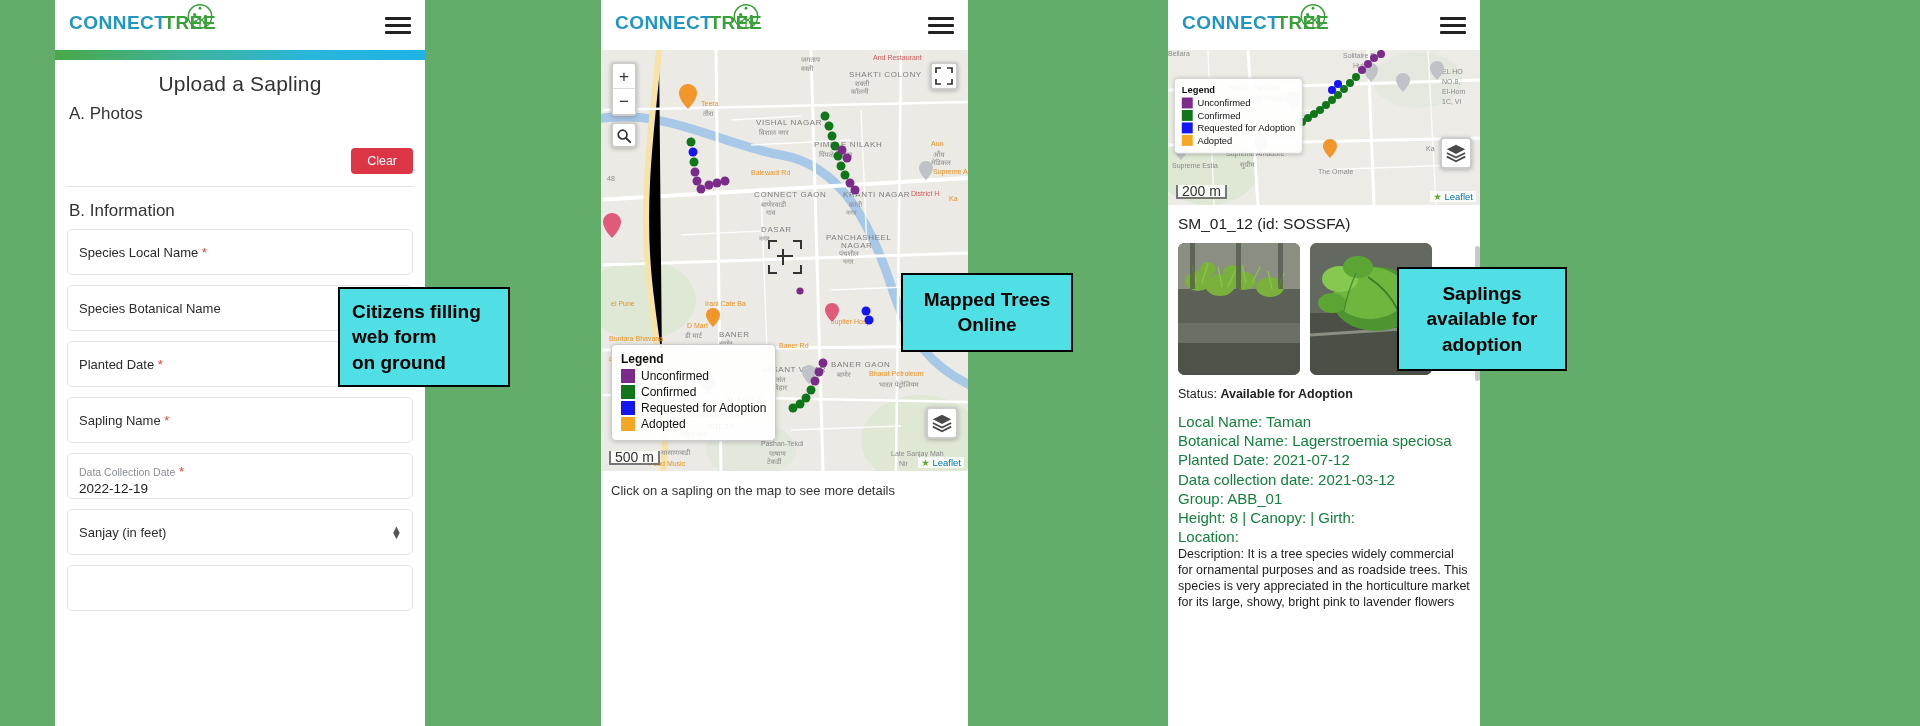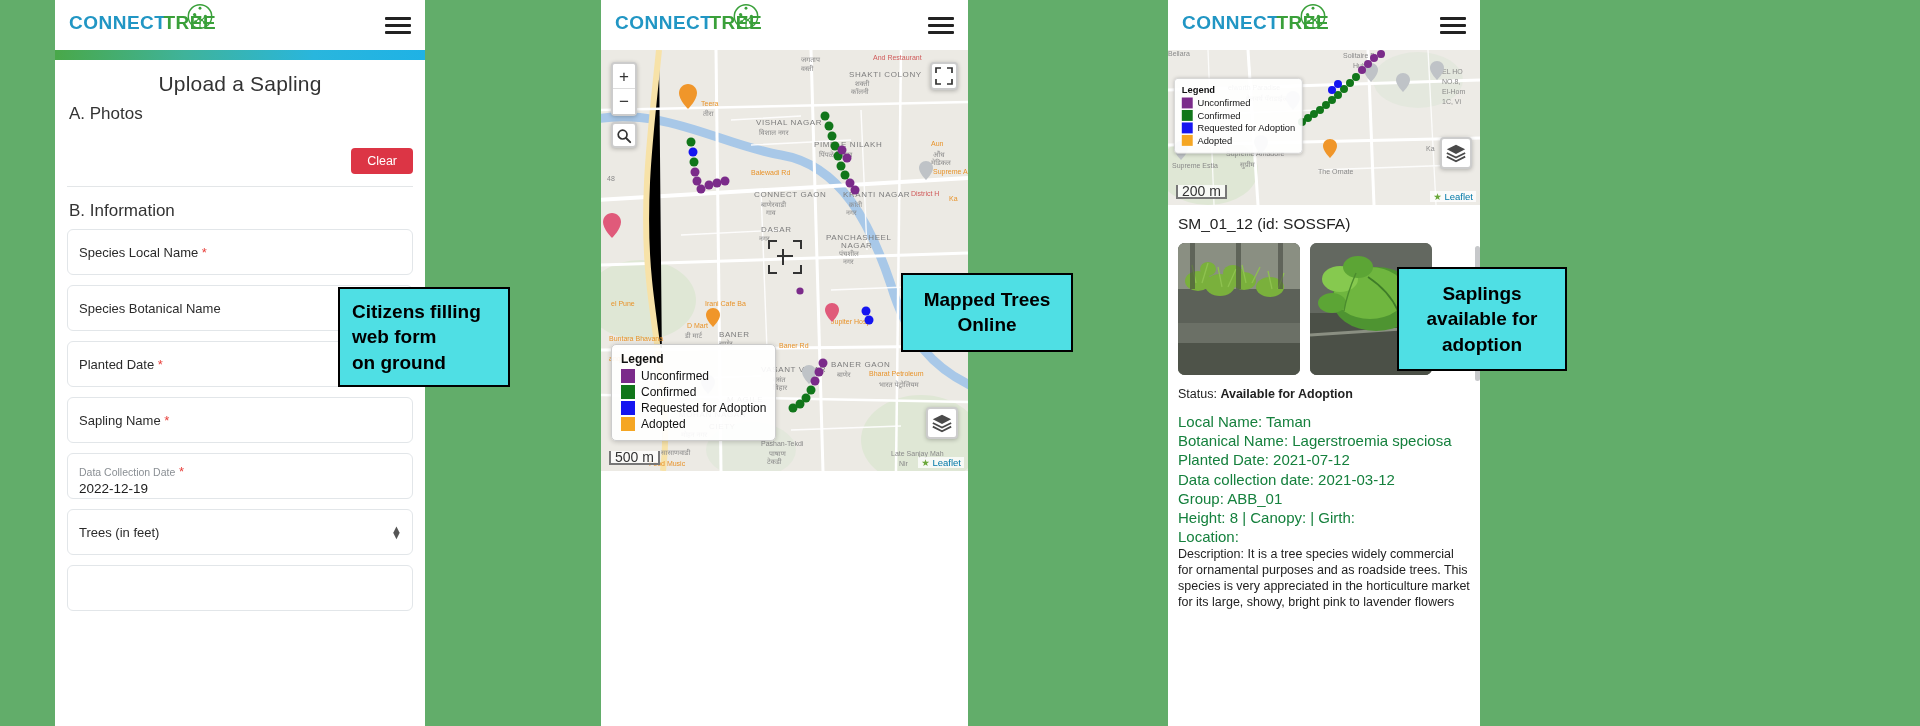--- a/index.html
+++ b/index.html
@@ -228,21 +228,21 @@
     <div class="field">
       <div class="field-label"><span>Sapling Name</span><span class="req"> *</span></div>
     </div>
 
     <div class="field filled">
       <div class="field-label"><span>Data Collection Date</span><span class="req"> *</span></div>
       <div class="field-value">2022-12-19</div>
     </div>
 
     <div class="field">
-      <div class="field-label"><span>Trees (in feet)</span></div>
+      <div class="field-label"><span>Sanjay (in feet)</span></div>
       <div class="stepper">
         <span>▲</span>
           <span>▼</span>
       </div>
     </div>
 
     <div class="field-blank"></div>
   </div>
 </div>
 
@@ -460,20 +460,21 @@
         <span class="legend-txt">Adopted</span>
       </div>
     </div>
 
     <div class="scalebar">500 m</div>
     <div class="attrib">
       <span style="color:#6aa83a">★</span> <span>Leaflet</span>
     </div>
   </div>
 
+  <div class="map-caption">Click on a sapling on the map to see more details</div>
 </div>
 
 <div class="panel" id="panel-det">
 
   <div class="app-header">
     <div class="logo">
       <span class="logo-connect">CONNECT</span>
       <span class="logo-tree">TREE</span>
       <svg class="logo-mark" viewBox="0 0 40 40">
         <circle cx="20" cy="16" r="13" fill="none" stroke="#3aa03a" stroke-width="1.6"></circle>

